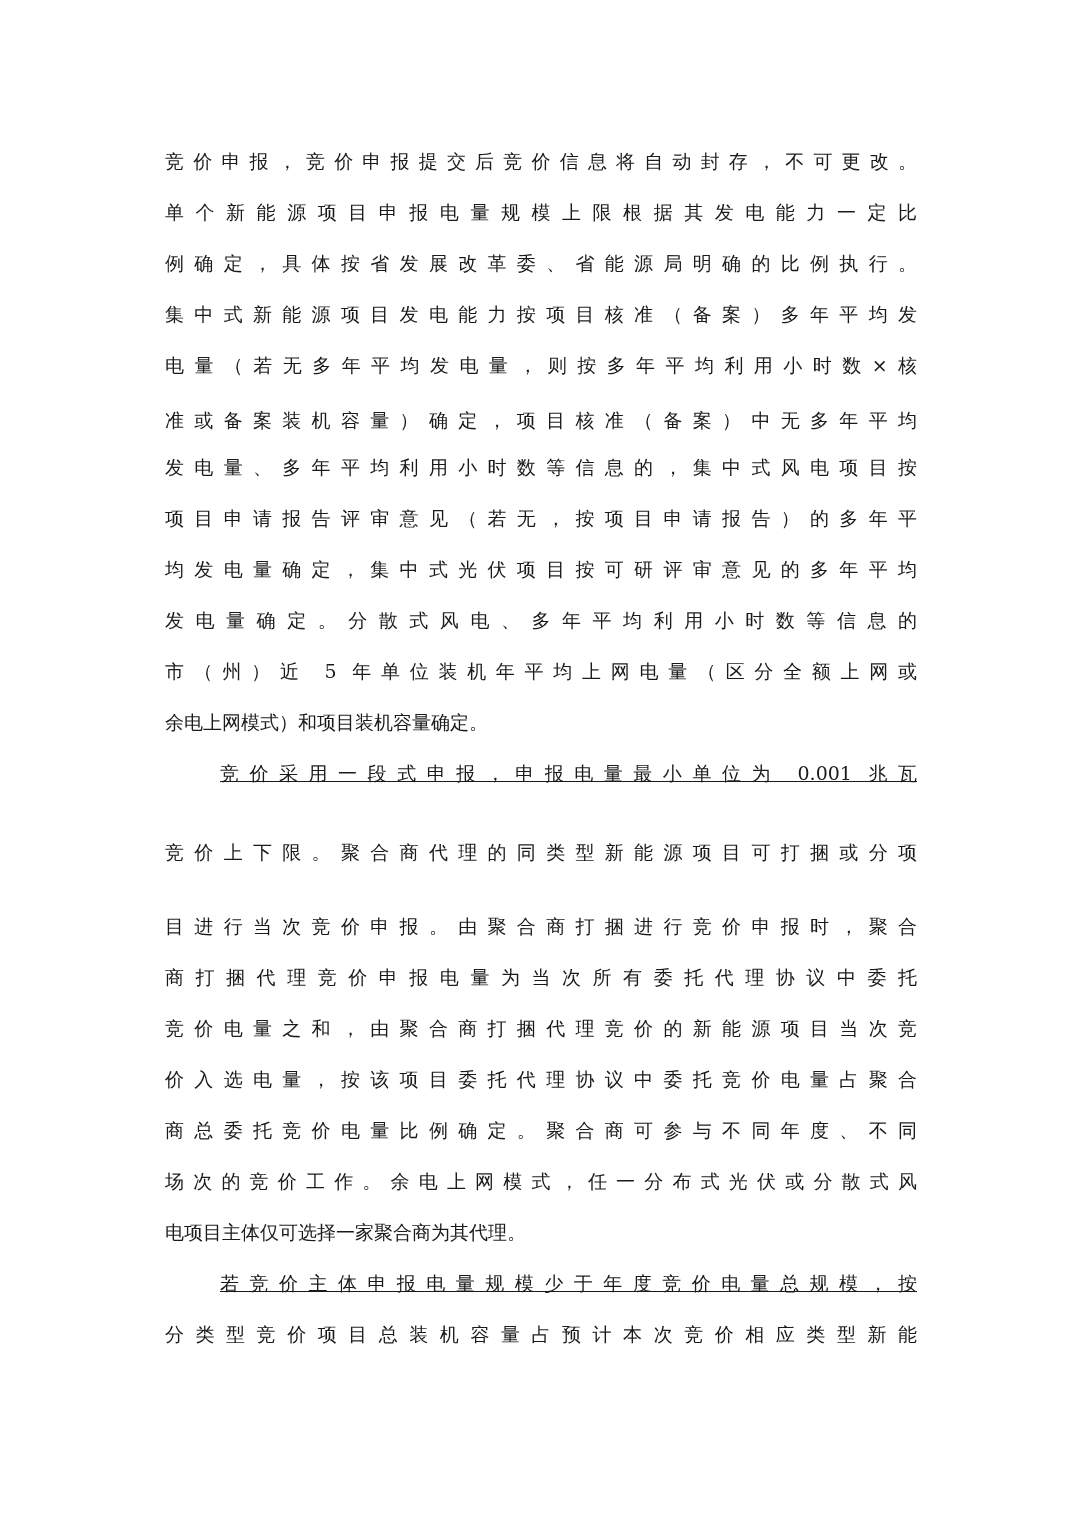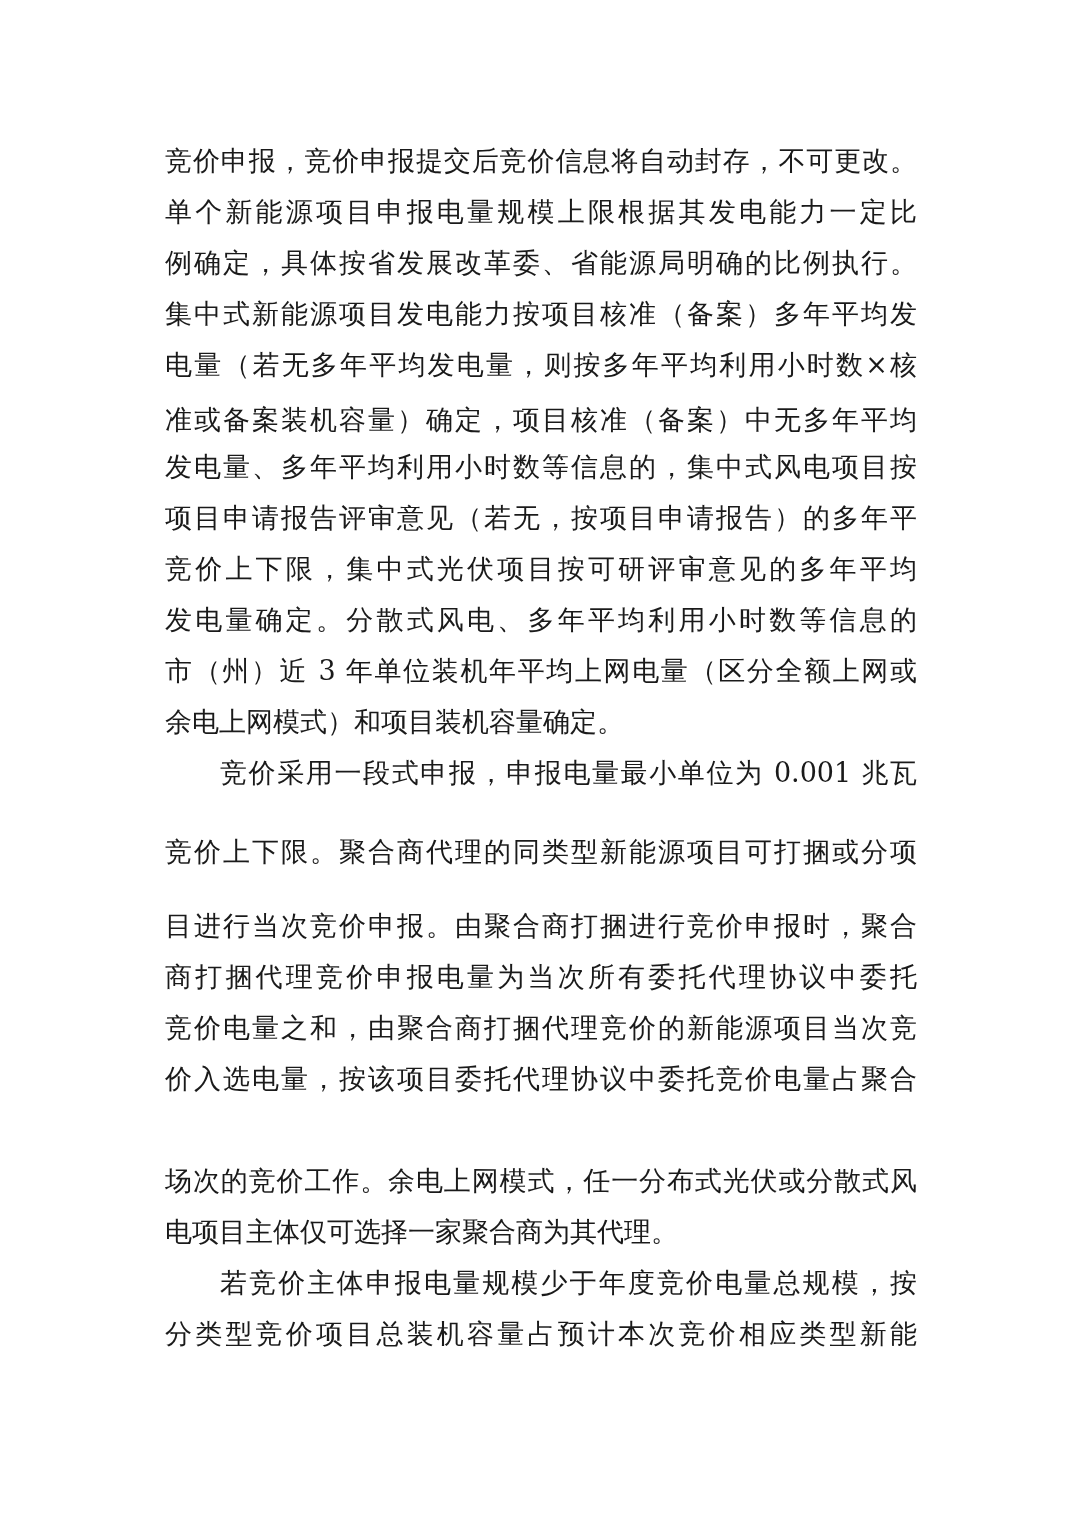--- a/index.html
+++ b/index.html
@@ -21,58 +21,60 @@
       top: 0;
       width: 1080px;
       height: 1527px;
       background: #ffffff;
     }
     .line {
       position: absolute;
       left: 165px;
       width: 752px;
       height: 40px;
-      font-size: 27px;
+      font-size: 19px;
       line-height: 40px;
       white-space: nowrap;
       text-align: justify;
       text-align-last: justify;
       letter-spacing: 0;
     }
     .line.last {
       text-align-last: left;
     }
     .line.indent {
       left: 220px;
       width: 697px;
+      text-decoration: underline;
     }
   </style>
 </head>
 <body>
 
 <div class="page">
 
   <div class="line" style="top:141px">竞价申报，竞价申报提交后竞价信息将自动封存，不可更改。</div>
   <div class="line" style="top:192px">单个新能源项目申报电量规模上限根据其发电能力一定比</div>
   <div class="line" style="top:243px">例确定，具体按省发展改革委、省能源局明确的比例执行。</div>
   <div class="line" style="top:345px">电量（若无多年平均发电量，则按多年平均利用小时数×核</div>
   <div class="line" style="top:294px">集中式新能源项目发电能力按项目核准（备案）多年平均发</div>
   <div class="line" style="top:400px">准或备案装机容量）确定，项目核准（备案）中无多年平均</div>
   <div class="line" style="top:447px">发电量、多年平均利用小时数等信息的，集中式风电项目按</div>
   <div class="line" style="top:498px">项目申请报告评审意见（若无，按项目申请报告）的多年平</div>
-  <div class="line" style="top:549px">竞价上下限，集中式光伏项目按可研评审意见的多年平均</div>
+  <div class="line" style="top:549px">均发电量确定，集中式光伏项目按可研评审意见的多年平均</div>
   <div class="line" style="top:600px">发电量确定。分散式风电、多年平均利用小时数等信息的</div>
-  <div class="line" style="top:651px">市（州）近 3 年单位装机年平均上网电量（区分全额上网或</div>
+  <div class="line" style="top:651px">市（州）近 5 年单位装机年平均上网电量（区分全额上网或</div>
   <div class="line last" style="top:702px">余电上网模式）和项目装机容量确定。</div>
 
   <div class="line indent" style="top:753px">竞价采用一段式申报，申报电量最小单位为 0.001 兆瓦</div>
   <div class="line" style="top:832px">竞价上下限。聚合商代理的同类型新能源项目可打捆或分项</div>
   <div class="line" style="top:906px">目进行当次竞价申报。由聚合商打捆进行竞价申报时，聚合</div>
   <div class="line" style="top:957px">商打捆代理竞价申报电量为当次所有委托代理协议中委托</div>
   <div class="line" style="top:1008px">竞价电量之和，由聚合商打捆代理竞价的新能源项目当次竞</div>
   <div class="line" style="top:1059px">价入选电量，按该项目委托代理协议中委托竞价电量占聚合</div>
+  <div class="line" style="top:1110px">商总委托竞价电量比例确定。聚合商可参与不同年度、不同</div>
   <div class="line" style="top:1161px">场次的竞价工作。余电上网模式，任一分布式光伏或分散式风</div>
   <div class="line last" style="top:1212px">电项目主体仅可选择一家聚合商为其代理。</div>
 
   <div class="line indent" style="top:1263px">若竞价主体申报电量规模少于年度竞价电量总规模，按</div>
   <div class="line" style="top:1314px">分类型竞价项目总装机容量占预计本次竞价相应类型新能</div>
 
 </div>
 
 </body></html>

